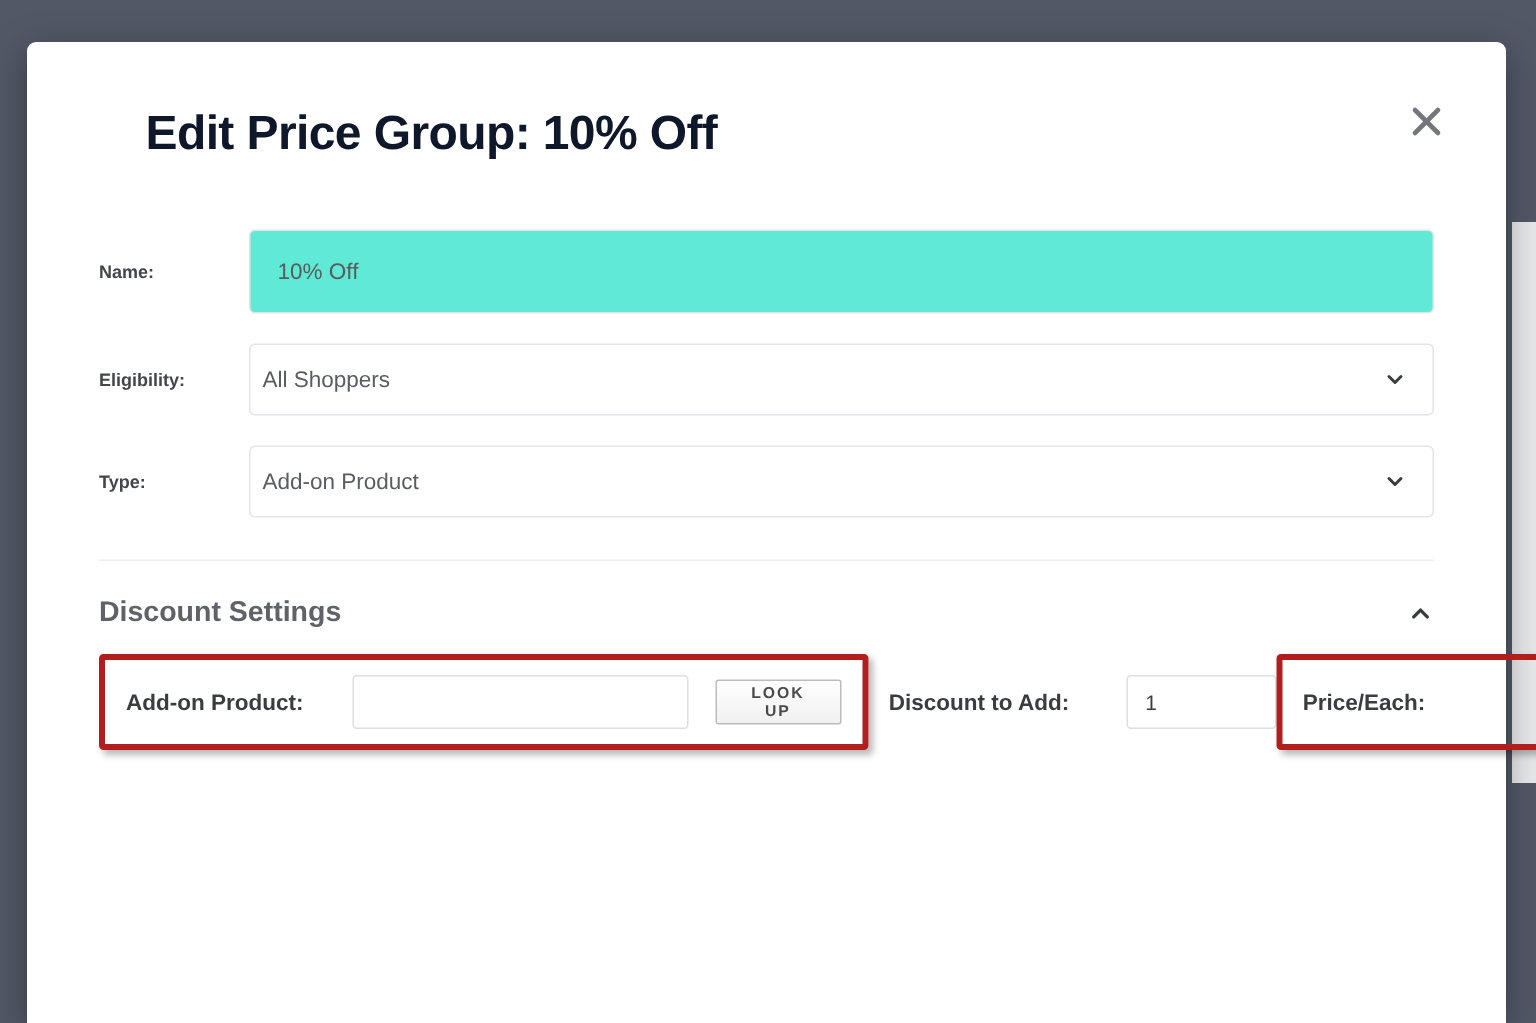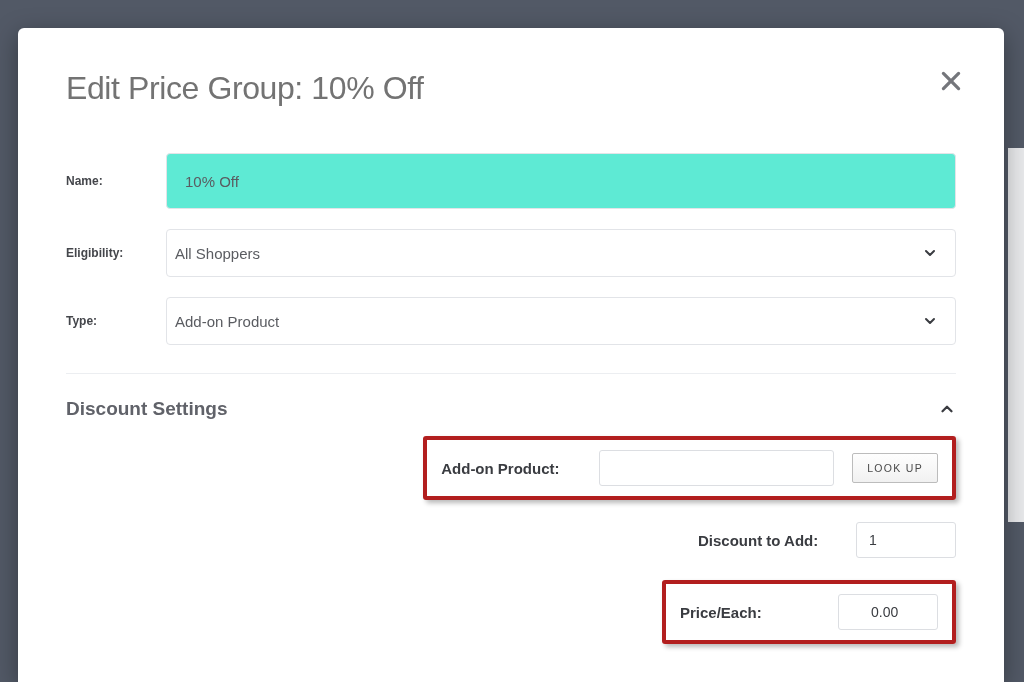--- a/index.html
+++ b/index.html
@@ -34,24 +34,25 @@
       height: 26px;
       cursor: pointer;
       color: #74767b;
     }
     .close-icon svg {
       width: 100%;
       height: 100%;
     }
     .modal-title {
       font-size: 32px;
-      font-weight: 400;
-      color: #737373;
+      font-weight: 700;
+      color: #0f172a;
       margin-bottom: 46px;
       letter-spacing: -0.4px;
+      margin-left: 31px;
     }
     .form-row {
       display: flex;
       align-items: center;
       margin-bottom: 20px;
     }
     .form-label {
       width: 100px;
       font-size: 12px;
       font-weight: 600;
@@ -116,23 +117,22 @@
     .section-chevron {
       color: #3a3c41;
     }
     .section-chevron svg {
       width: 18px;
       height: 18px;
       display: block;
     }
     .settings-group {
       display: flex;
-      flex-direction: column;
-      gap: 22px;
-      align-items: flex-end;
+      flex-direction: row;
+      gap: 0;
     }
     .settings-row {
       display: flex;
       align-items: center;
       gap: 18px;
     }
     .settings-label {
       font-size: 15px;
       font-weight: 700;
       color: #3a3c41;
@@ -156,21 +156,21 @@
     .price-input {
       width: 100px;
     }
     .lookup-btn {
       height: 30px;
       padding: 0 14px;
       background: linear-gradient(#fefefe, #f1f1f1);
       border: 1px solid #bcbcbc;
       border-radius: 2px;
       font-size: 10.5px;
-      font-weight: 400;
+      font-weight: 700;
       letter-spacing: 1.3px;
       color: #4a4a4a;
       cursor: pointer;
     }
     .red-box {
       border: 4px solid #b21e1e;
       border-radius: 3px;
       padding: 10px 14px;
       box-shadow: 3px 3px 5px rgba(0,0,0,0.28);
       display: inline-flex;

